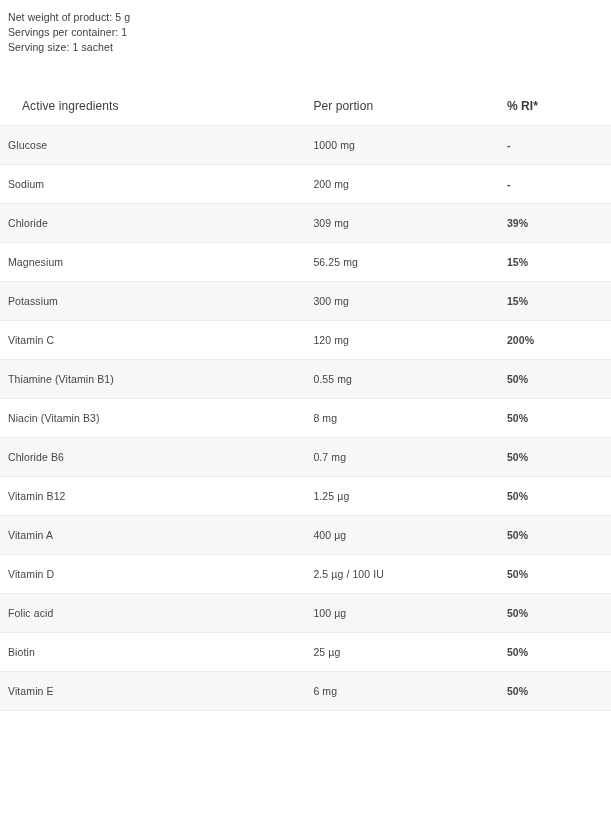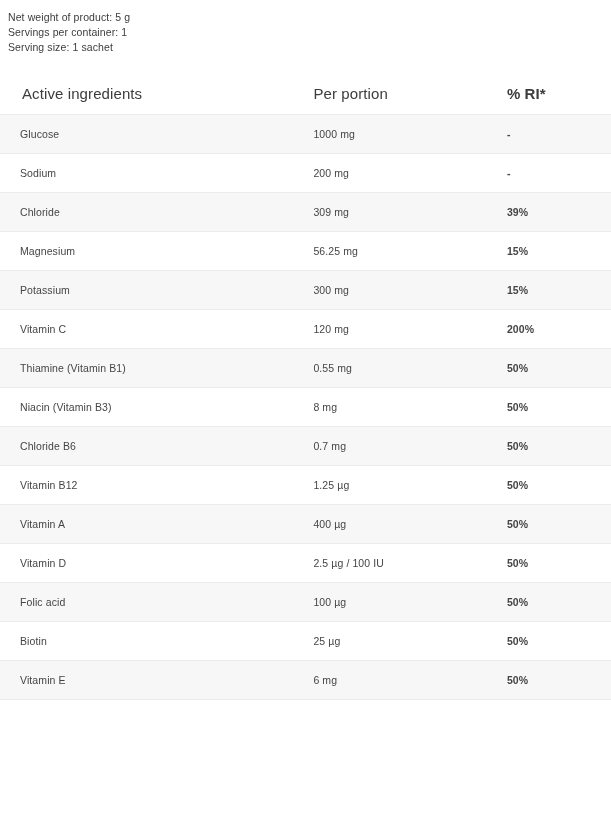--- a/index.html
+++ b/index.html
@@ -14,60 +14,60 @@
     color: #3d3d3d;
     -webkit-font-smoothing: antialiased;
   }
   .page {
     width: 611px;
     box-sizing: border-box;
     padding: 10px 0 0 0;
   }
   .meta {
     padding: 0 14px 0 8px;
-    margin-bottom: 18px;
+    margin-bottom: 32px;
   }
   .meta-line {
     font-size: 10.5px;
     line-height: 15px;
     color: #3c3c3c;
     letter-spacing: 0.1px;
   }
   table.nutrition {
     width: 100%;
     border-collapse: collapse;
     table-layout: fixed;
   }
   table.nutrition col.c1 { width: 49%; }
   table.nutrition col.c2 { width: 32%; }
   table.nutrition col.c3 { width: 19%; }
 
   table.nutrition th {
     text-align: left;
-    font-size: 15px;
+    font-size: 12px;
     font-weight: 400;
     color: #3c3c3c;
     padding: 12px 10px 12px 22px;
     letter-spacing: 0.1px;
     background: #ffffff;
     border-bottom: 1px solid #ebebeb;
   }
   table.nutrition th.col-portion,
   table.nutrition td.col-portion {
     padding-left: 14px;
   }
   table.nutrition th.col-ri,
   table.nutrition td.col-ri {
     padding-left: 12px;
     font-weight: bold;
   }
   table.nutrition td {
     font-size: 10.5px;
     color: #454545;
-    padding: 13px 10px 13px 20px;
+    padding: 13px 10px 13px 8px;
     letter-spacing: 0.1px;
     vertical-align: middle;
     border-bottom: 1px solid #ebebeb;
   }
   table.nutrition tbody tr:nth-child(odd) td {
     background: #f7f7f7;
   }
   table.nutrition tbody tr:nth-child(even) td {
     background: #ffffff;
   }

